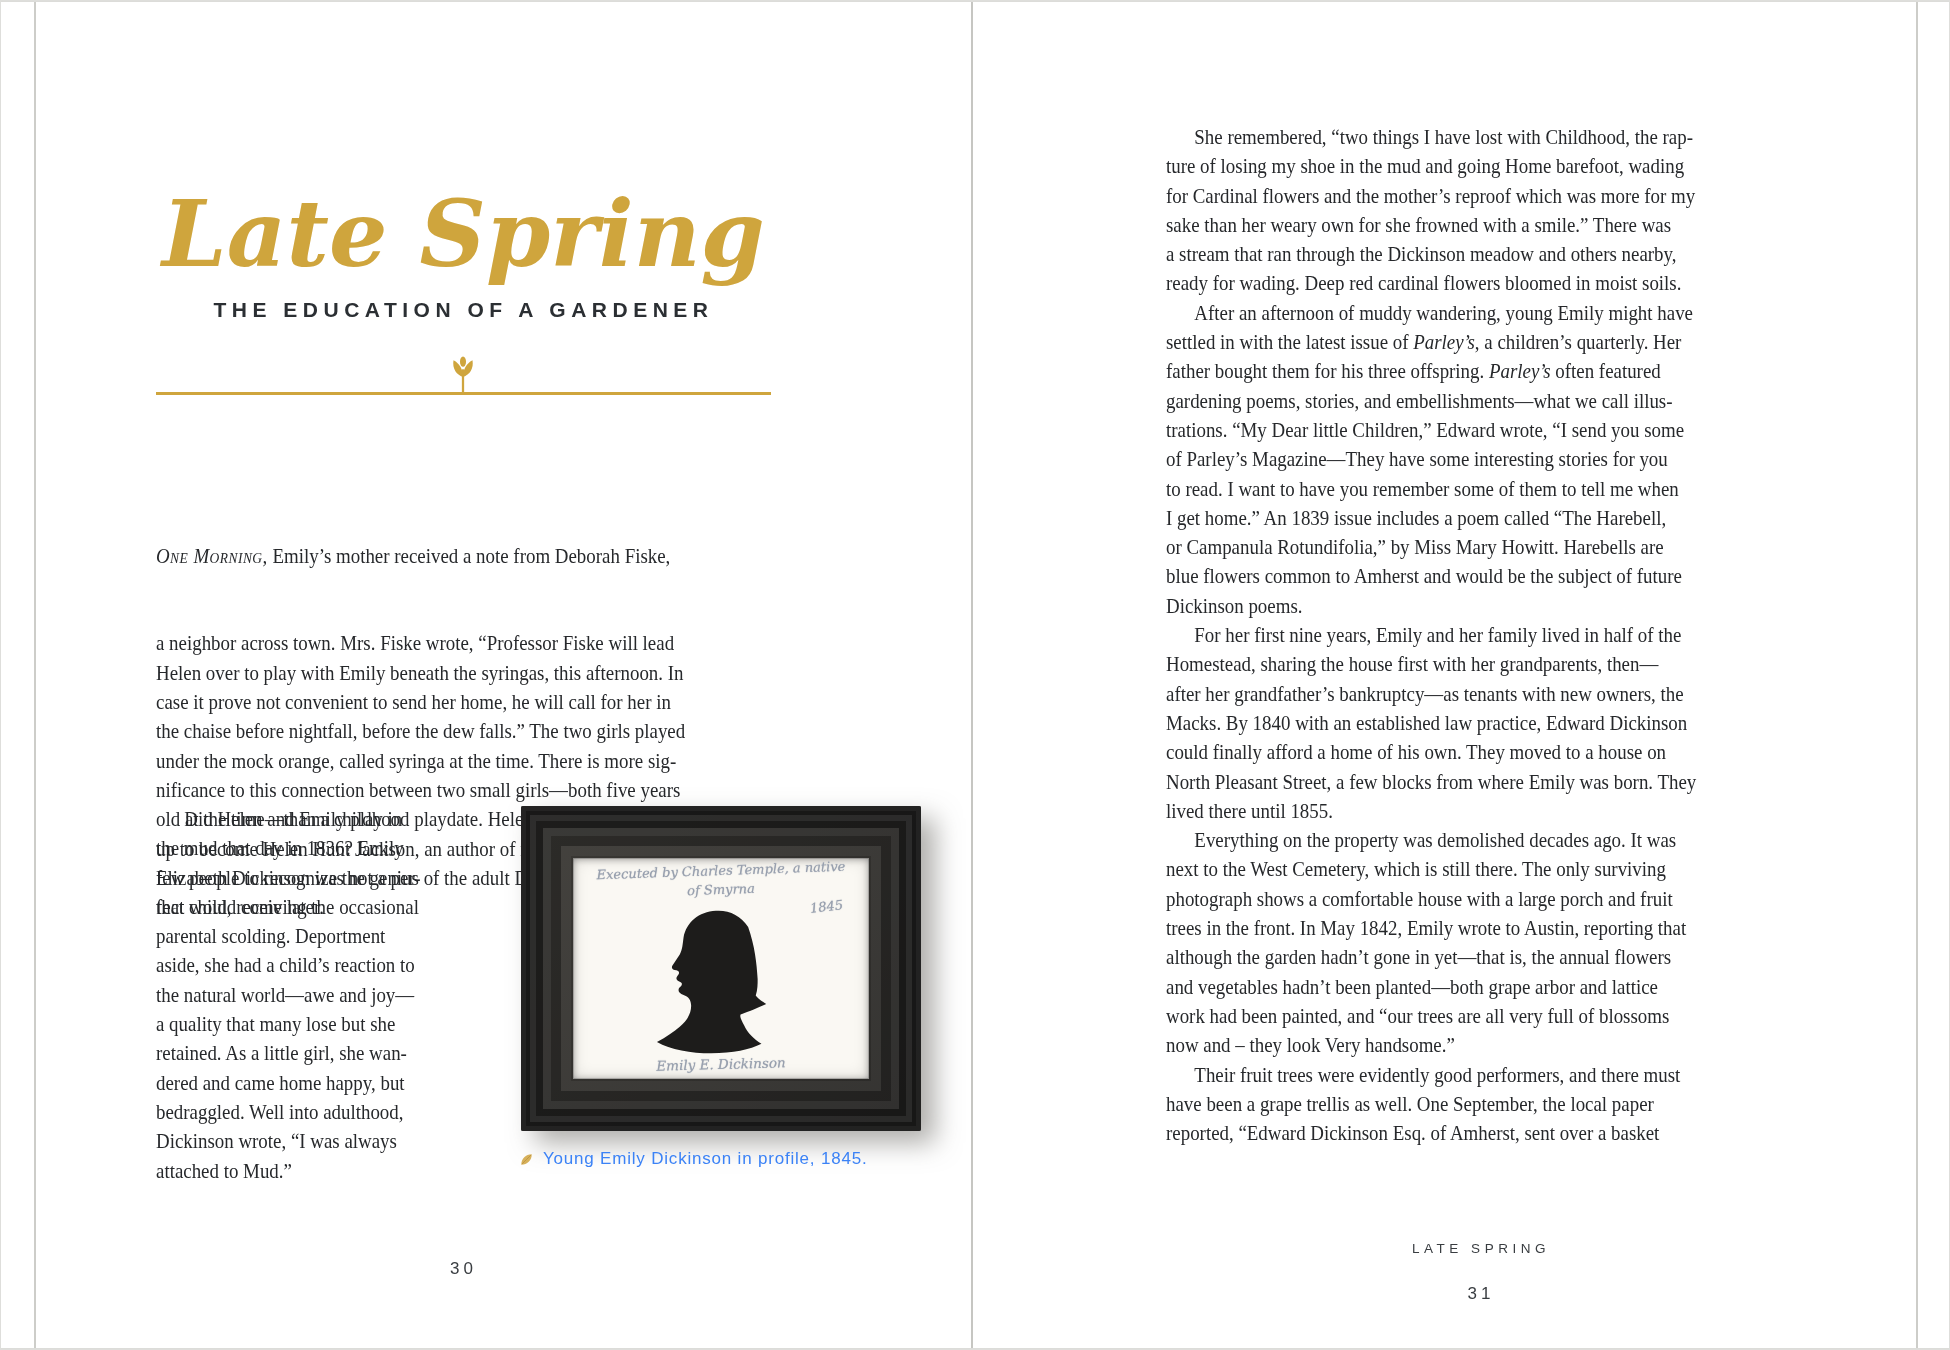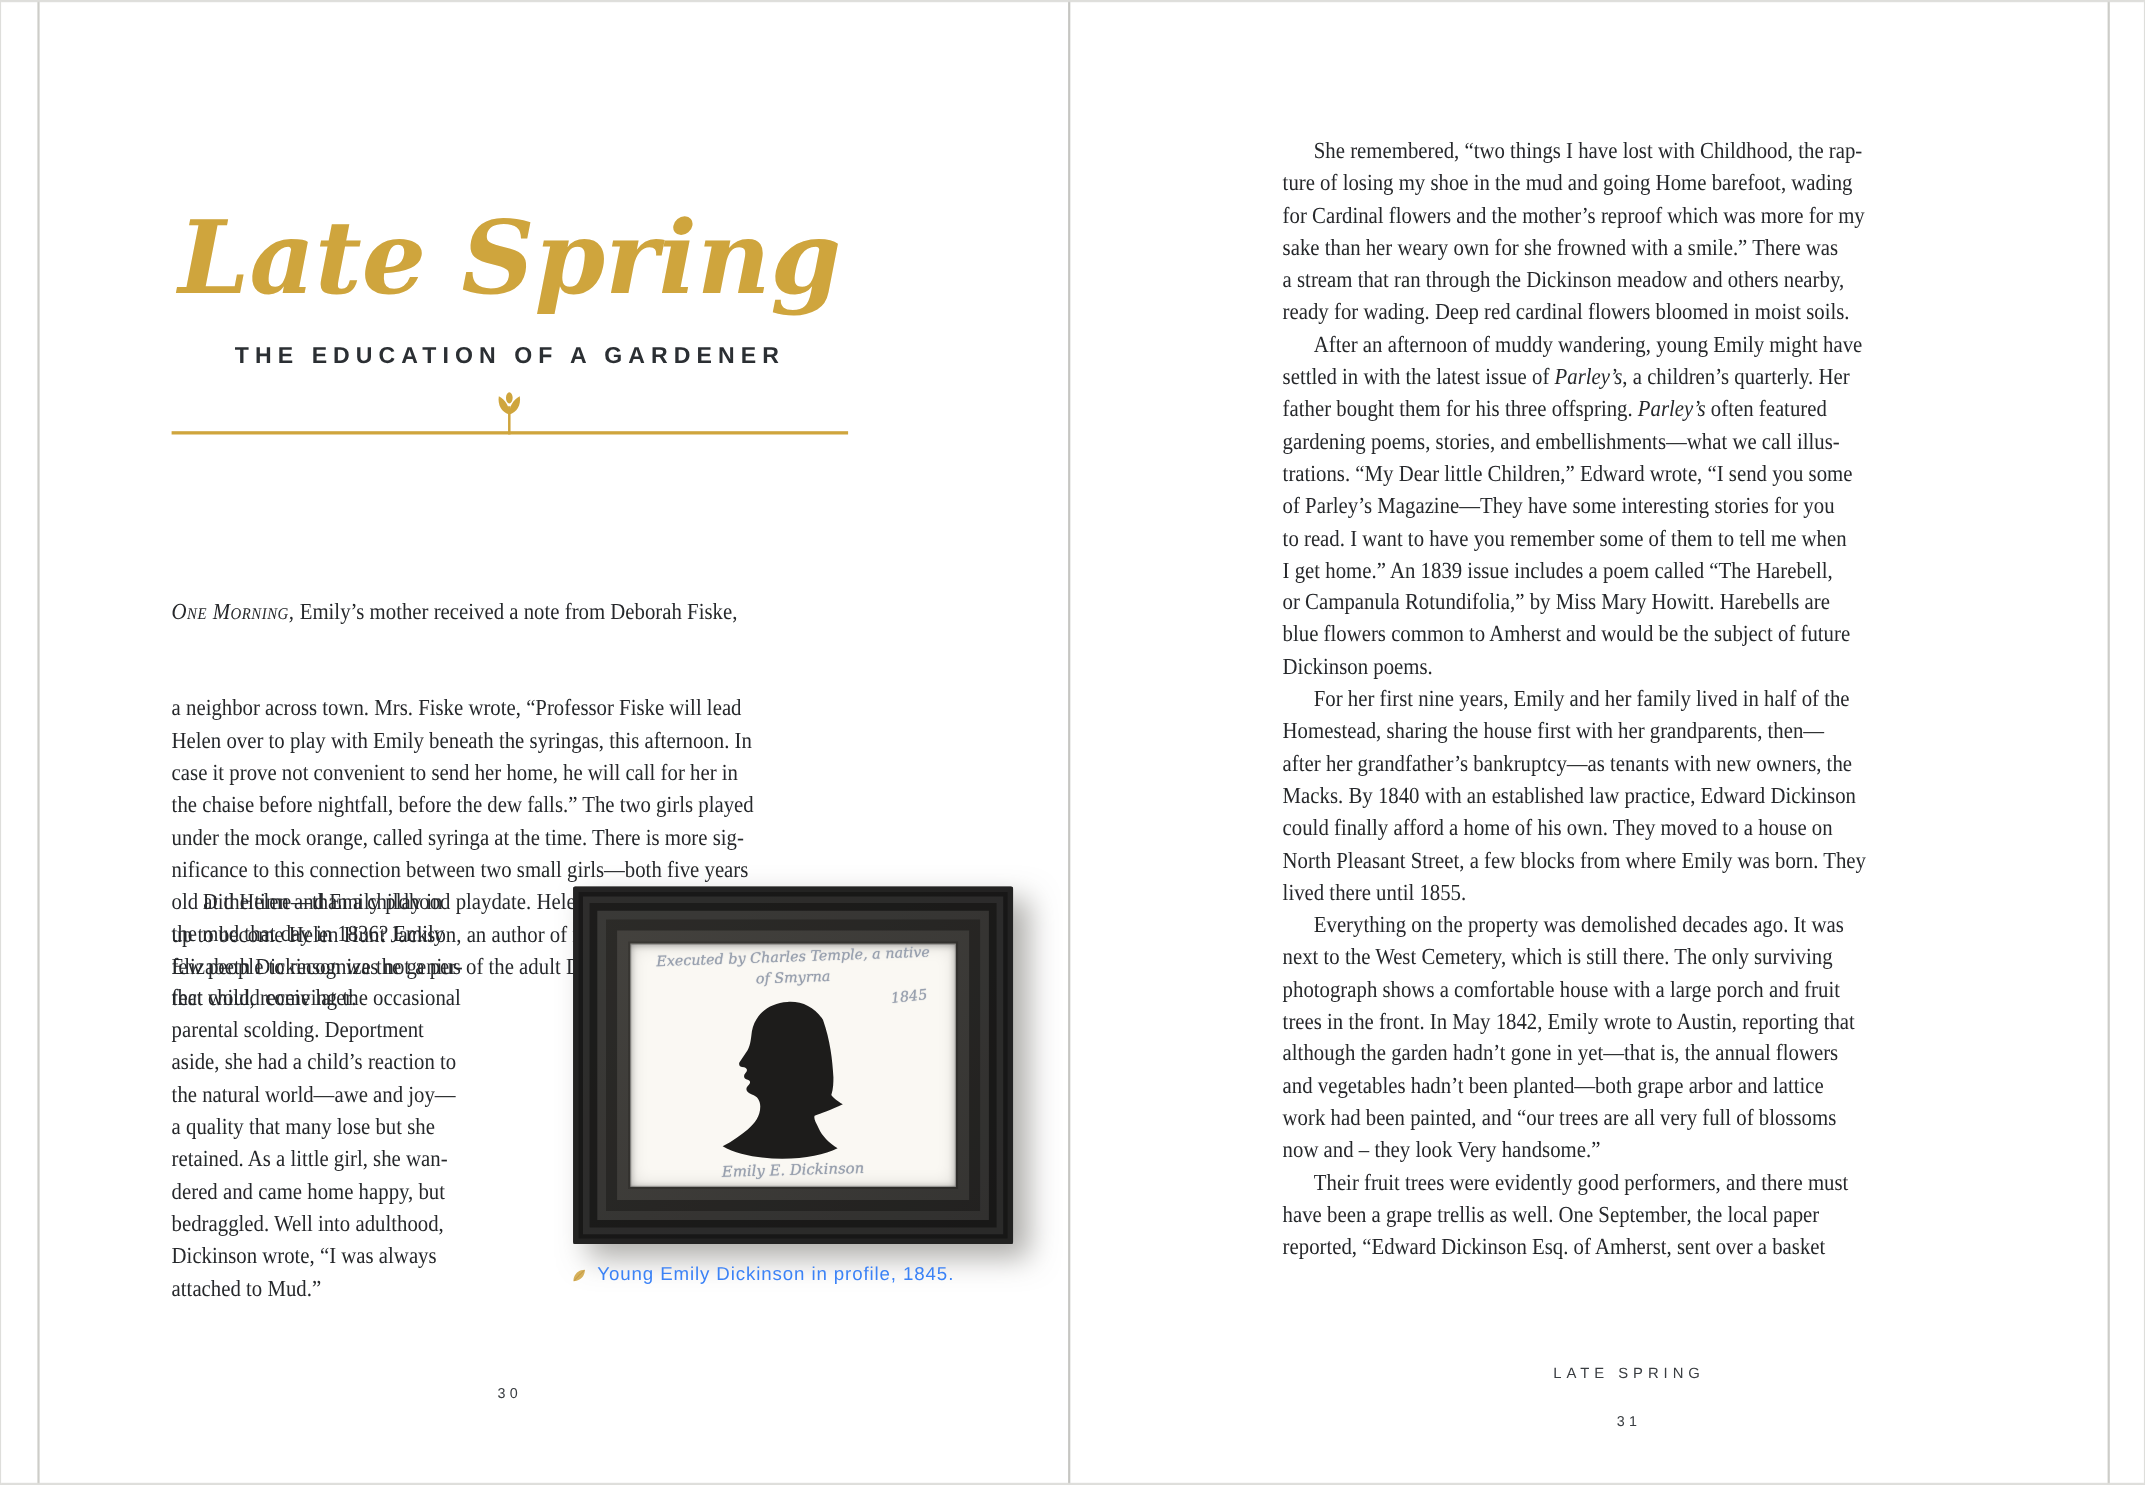--- a/index.html
+++ b/index.html
@@ -11,21 +11,21 @@
   .hline{position:absolute;left:0;right:0;height:1px;background:#dcdcd9;}
   .chapter-title{font-family:"DejaVu Serif",serif;font-style:italic;font-weight:700;
                  color:#cfa53d;font-size:92px;line-height:130px;text-align:center;}
   .chapter-subtitle{font-family:"Liberation Sans",sans-serif;font-weight:700;
                     font-size:21px;letter-spacing:5.5px;color:#2b2f33;text-align:center;}
   .gold-rule{height:3px;background:#cfa53d;}
   .bodytext{font-size:21px;line-height:29.3px;white-space:pre;
             transform:scaleX(0.9);transform-origin:0 0;}
   .bodytext em{font-style:italic;}
   .leadin{font-variant:small-caps;font-style:italic;letter-spacing:0.5px;}
-  .folio{font-family:"Liberation Sans",sans-serif;font-size:13px;letter-spacing:4px;
+  .folio{font-family:"Liberation Sans",sans-serif;font-size:17px;letter-spacing:4px;
          color:#393d41;text-align:center;}
   .running-foot{font-family:"Liberation Sans",sans-serif;font-size:13.5px;letter-spacing:4.5px;
                 color:#393d41;text-align:center;font-weight:500;}
   .frame{background:linear-gradient(135deg,#3b3935,#2a2927);border-radius:2px;
          box-shadow:14px 12px 26px rgba(96,93,88,0.5),
            inset 0 0 0 5px rgba(255,255,255,.05),
            inset 0 0 0 9px rgba(0,0,0,.45),
            inset 0 0 0 15px rgba(255,255,255,.08),
            inset 0 0 0 22px rgba(0,0,0,.5),
            inset 0 0 0 30px rgba(255,255,255,.07),
@@ -47,21 +47,21 @@
   <div class="edge" style="left:33px;"></div>
   <div class="edge" style="left:970px;background:#c6c6c2;"></div>
   <div class="edge" style="left:1915px;"></div>
   <div class="hline" style="top:0;"></div>
   <div class="hline" style="bottom:0;"></div>
 
   <div class="abs" style="left:35px;top:0;width:935px;height:1350px;">
 
     <div class="abs chapter-title" style="left:120px;top:168px;width:615px;">Late Spring</div>
 
-    <div class="abs chapter-subtitle" style="left:120px;top:311px;width:615px;">THE EDUCATION OF A GARDENER</div>
+    <div class="abs chapter-subtitle" style="left:120px;top:297px;width:615px;">THE EDUCATION OF A GARDENER</div>
 
     <div class="abs" style="left:408px;top:353px;">
       <svg width="38" height="42" viewBox="0 0 40 44">
         <path d="M20 43 L20 16" stroke="#cfa53d" stroke-width="2.4" fill="none"></path>
         <path d="M20 24 C13 22 8.5 15 10 6.5 C16.5 10 20 16 20 24 Z" fill="#cfa53d"></path>
         <path d="M20 24 C27 22 31.5 15 30 6.5 C23.5 10 20 16 20 24 Z" fill="#cfa53d"></path>
         <ellipse cx="20" cy="8" rx="3.2" ry="5.4" fill="#cfa53d"></ellipse>
       </svg>
     </div>
     <div class="abs gold-rule" style="left:120px;top:391px;width:615px;"></div>

